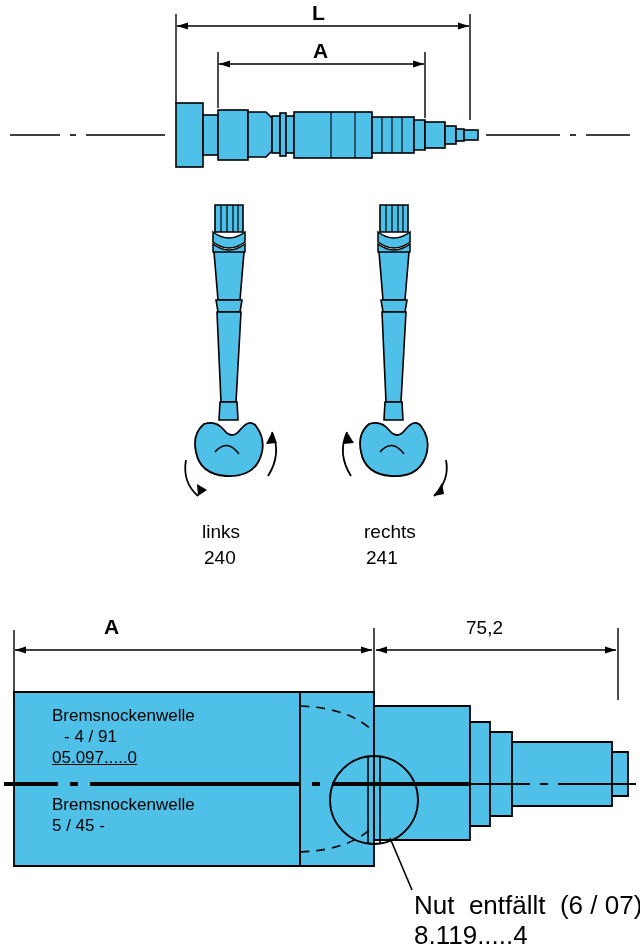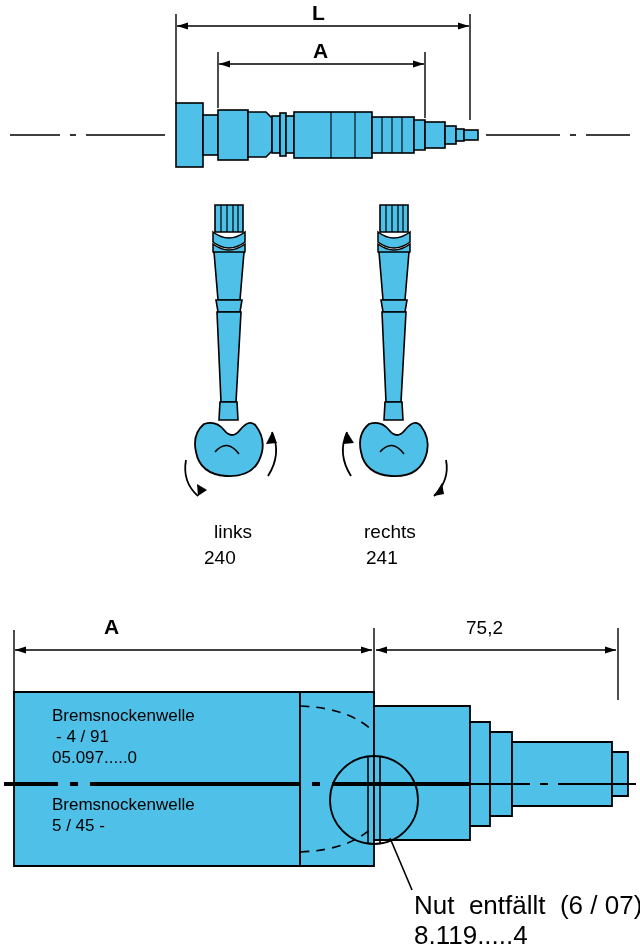--- a/index.html
+++ b/index.html
@@ -185,32 +185,32 @@
         <line x1="380" y1="756" x2="380" y2="844"></line>
       </g>
 
       <line x1="390" y1="838" x2="412" y2="890" stroke="#000" stroke-width="1.6"></line>
     </g>
   </svg>
 
   <div class="lbl dim-letter" style="left:312px;top:1px;">L</div>
   <div class="lbl dim-letter" style="left:313px;top:39px;">A</div>
 
-  <div class="lbl cap" style="left:202px;top:521px;margin-left:12px;">links</div>
+  <div class="lbl cap" style="left:202px;top:521px;">links</div>
   <div class="lbl cap" style="left:204px;top:547px;">240</div>
 
   <div class="lbl cap" style="left:364px;top:521px;">rechts</div>
   <div class="lbl cap" style="left:366px;top:547px;">241</div>
 
   <div class="lbl dim-letter" style="left:104px;top:615px;">A</div>
   <div class="lbl dim-num" style="left:466px;top:617px;">75,2</div>
 
   <div class="lbl blockText" style="left:52px;top:706px;">Bremsnockenwelle</div>
-  <div class="lbl blockText" style="left:56px;top:727px;">- 4 / 91</div>
-  <div class="lbl blockText" style="left:52px;top:748px;">05.097.....0</div>
+  <div class="lbl blockText" style="left:64px;top:727px;">- 4 / 91</div>
+  <div class="lbl blockText" style="left:52px;top:748px;text-decoration:underline;">05.097.....0</div>
 
   <div class="lbl blockText" style="left:52px;top:795px;">Bremsnockenwelle</div>
   <div class="lbl blockText" style="left:52px;top:816px;">5 / 45 -</div>
 
   <div class="lbl note" style="left:414px;top:890px;">Nut  entfällt  (6 / 07)</div>
   <div class="lbl note" style="left:414px;top:920px;">8.119.....4</div>
 
 </div>
 
 </body></html>

